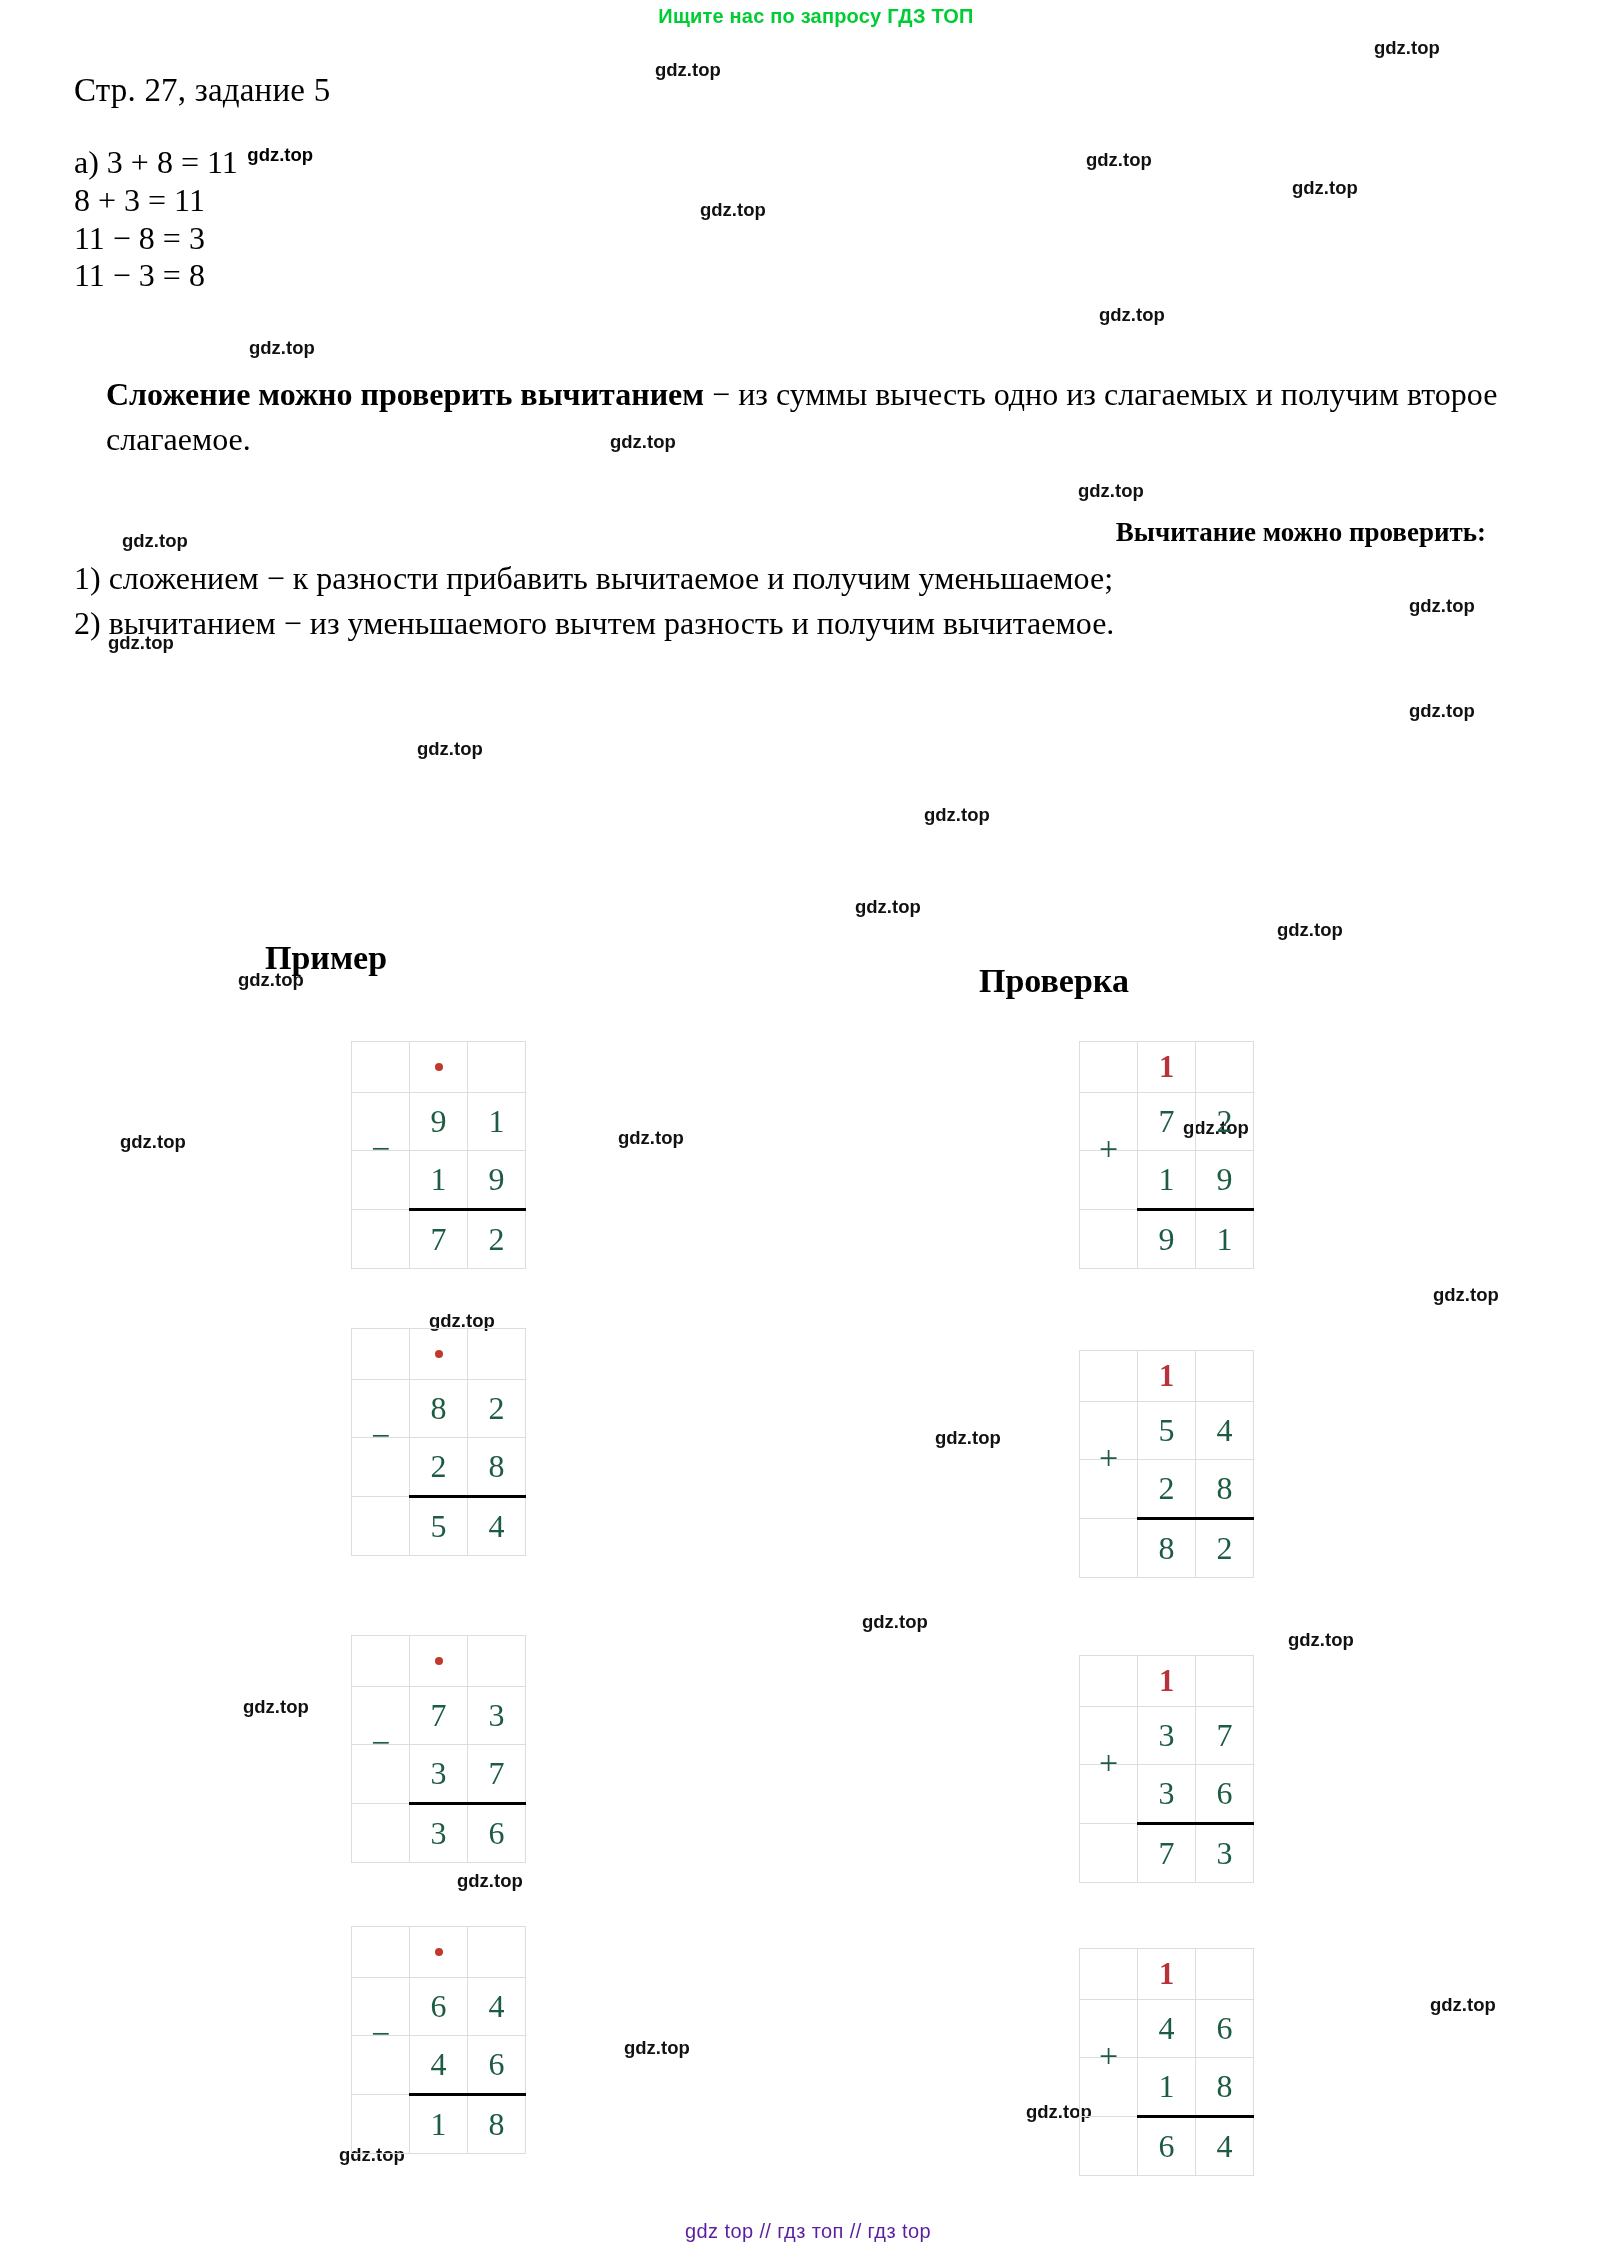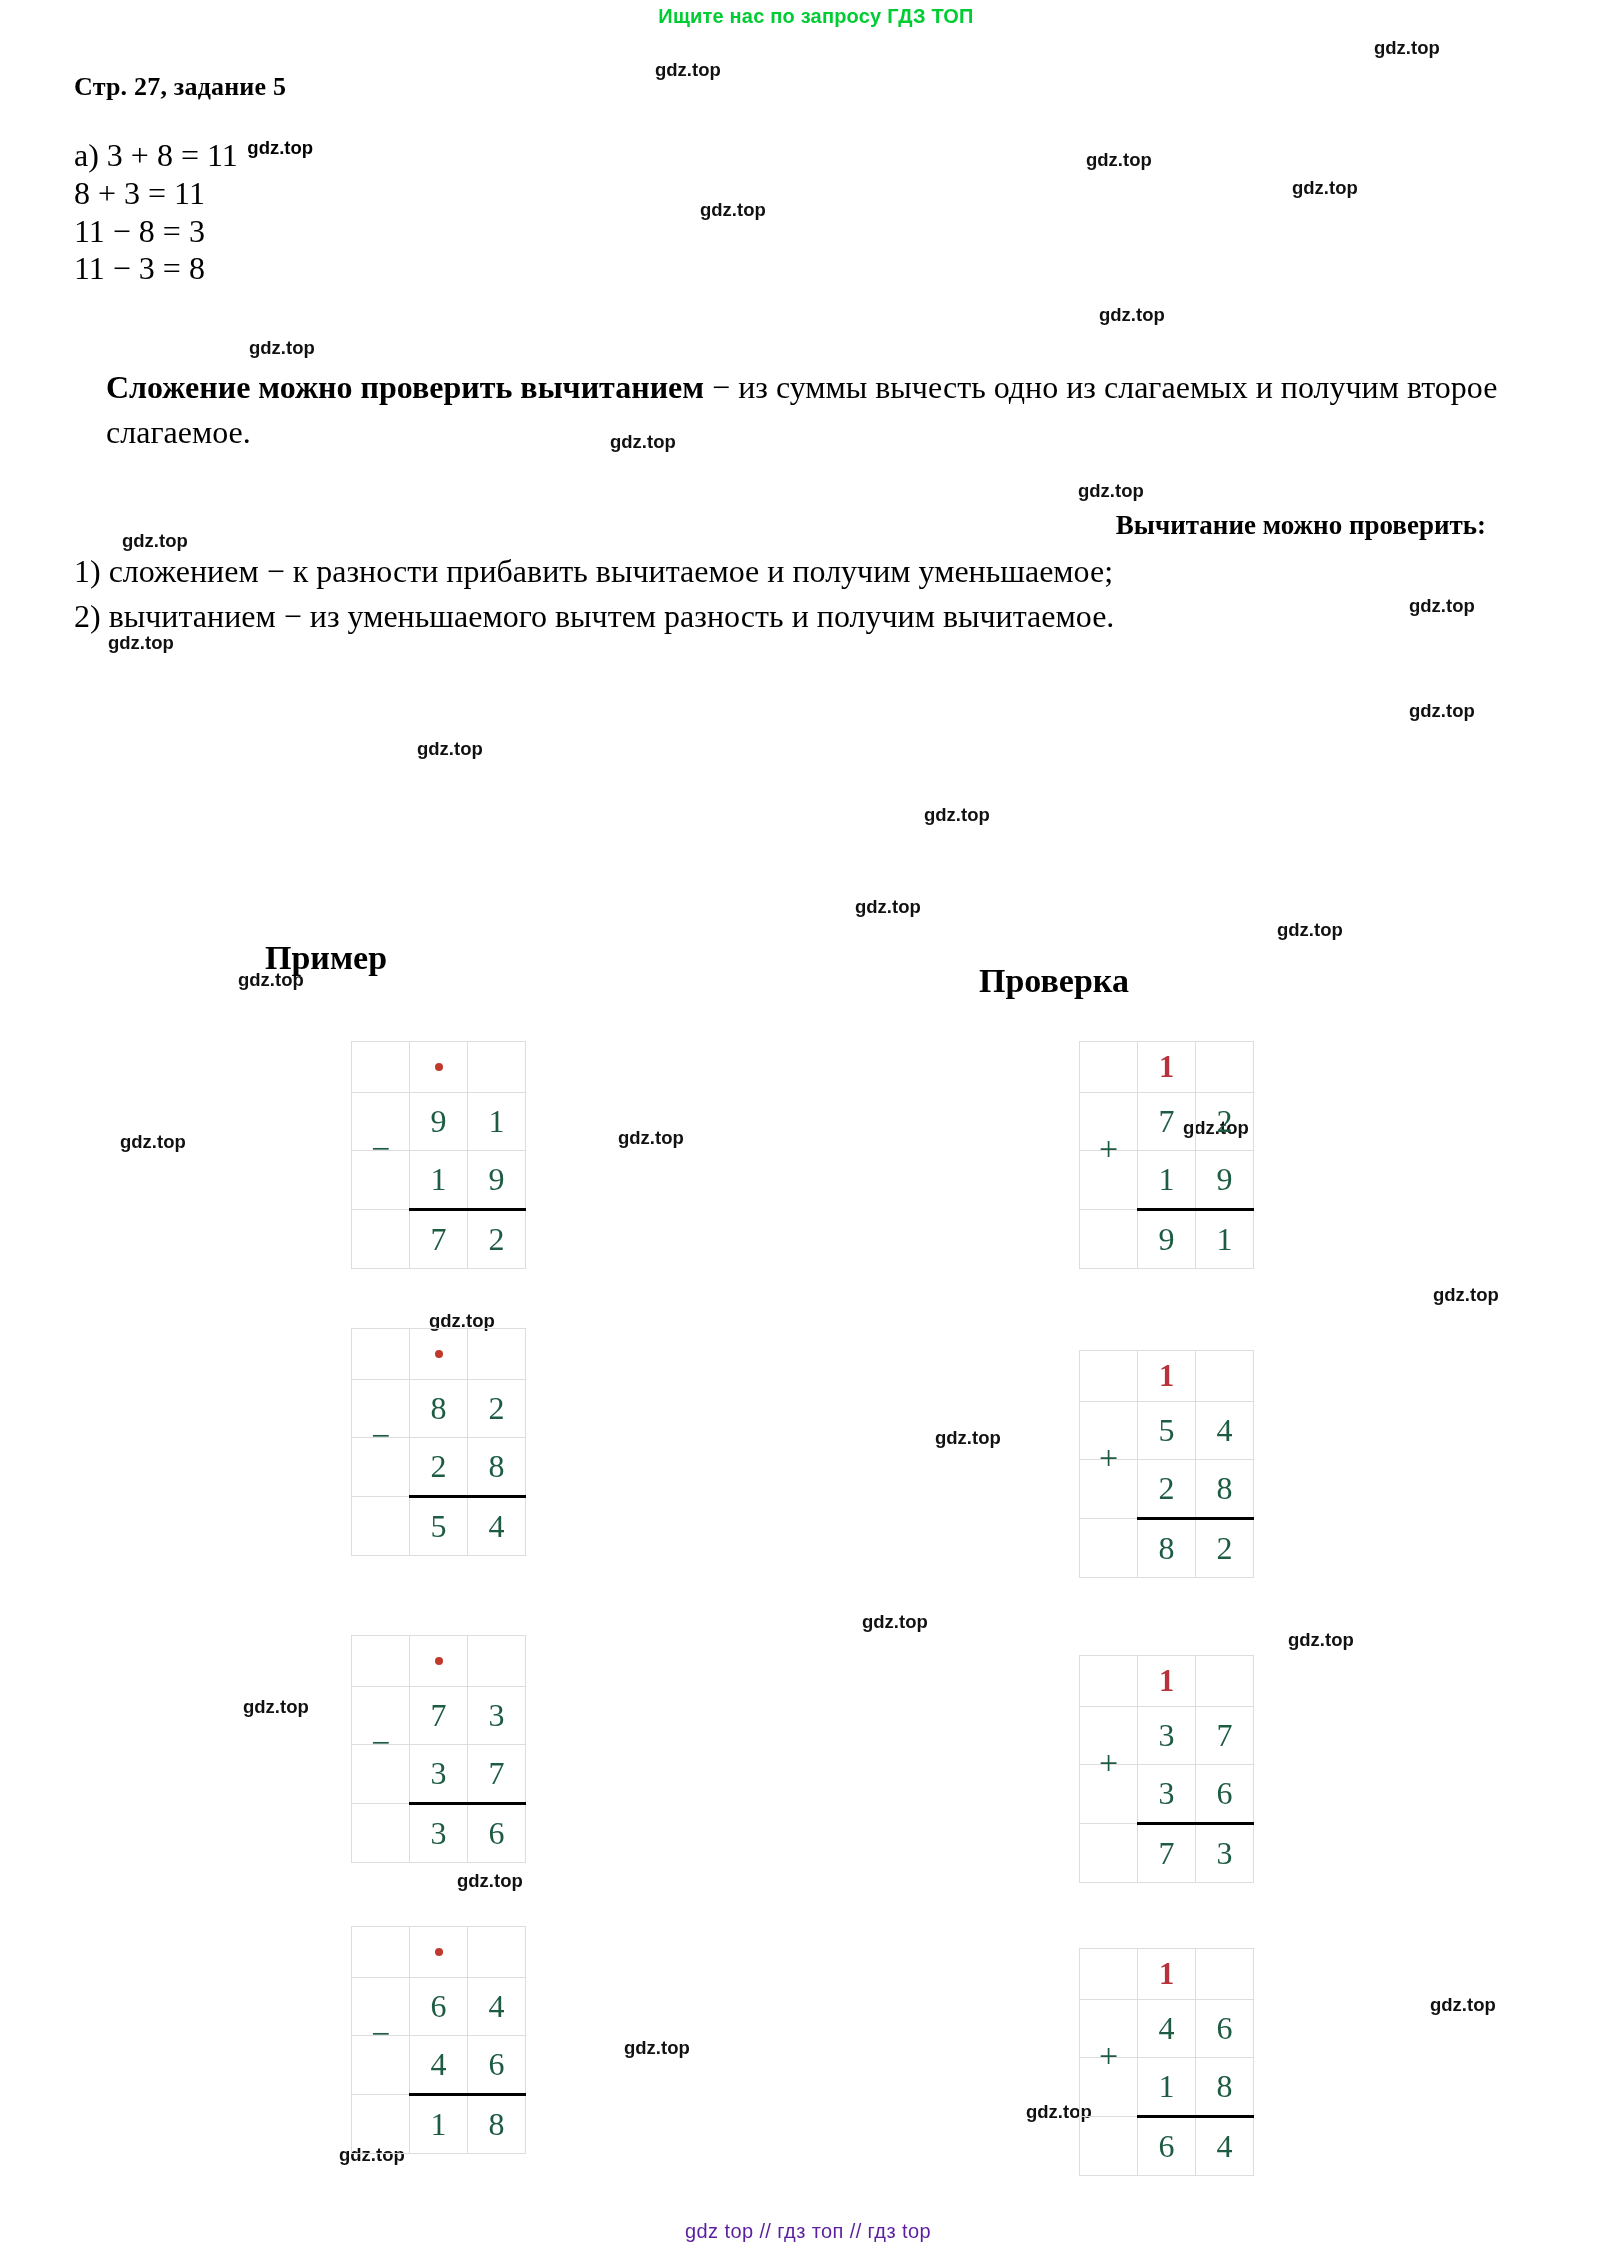--- a/index.html
+++ b/index.html
@@ -45,22 +45,22 @@
   }
 
   
   .content {
     position: absolute;
     left: 74px;
     top: 72px;
     width: 1476px;
   }
   .task-title {
-    font-size: 26px;
-    font-weight: bold;
+    font-size: 33px;
+    font-weight: normal;
     margin: 0 0 35px 0;
     letter-spacing: 0.2px;
   }
   .eq-list {
     margin: 0 0 0 0;
   }
   .eq-line {
     font-size: 32px;
     line-height: 1.18;
     white-space: nowrap;

